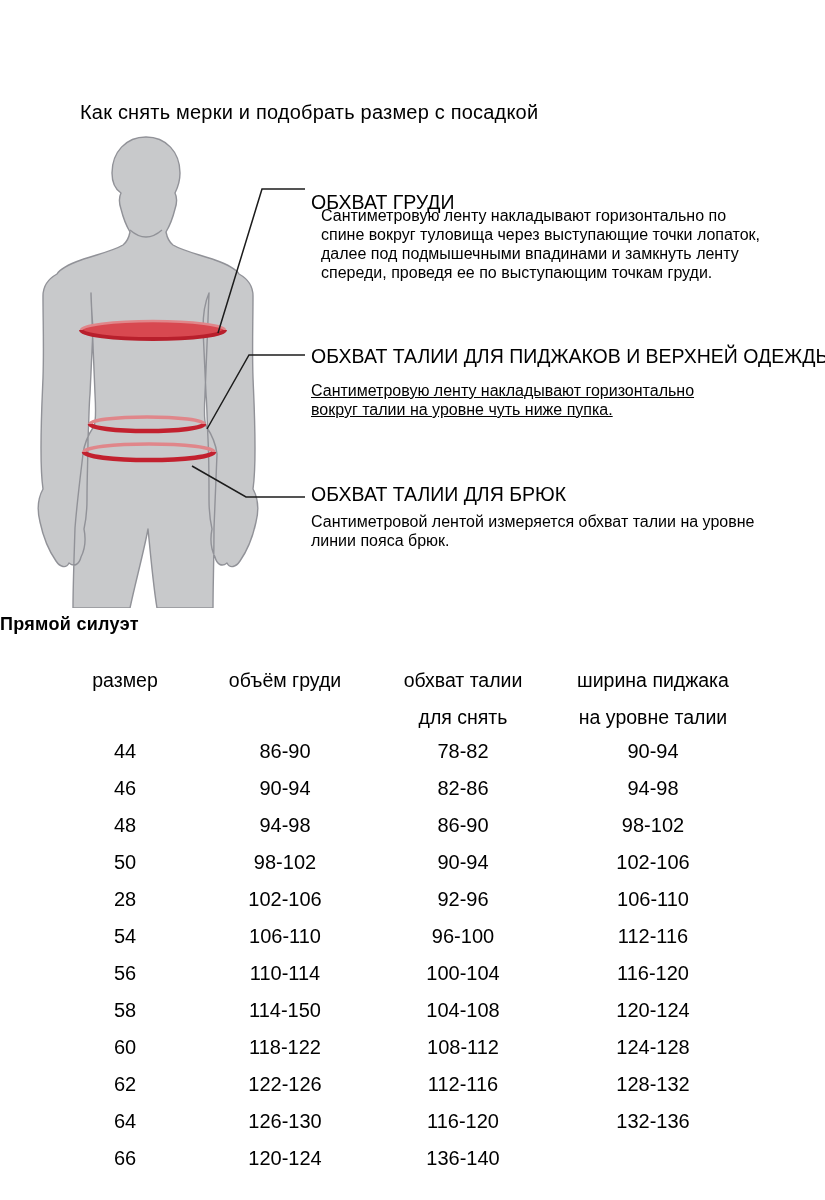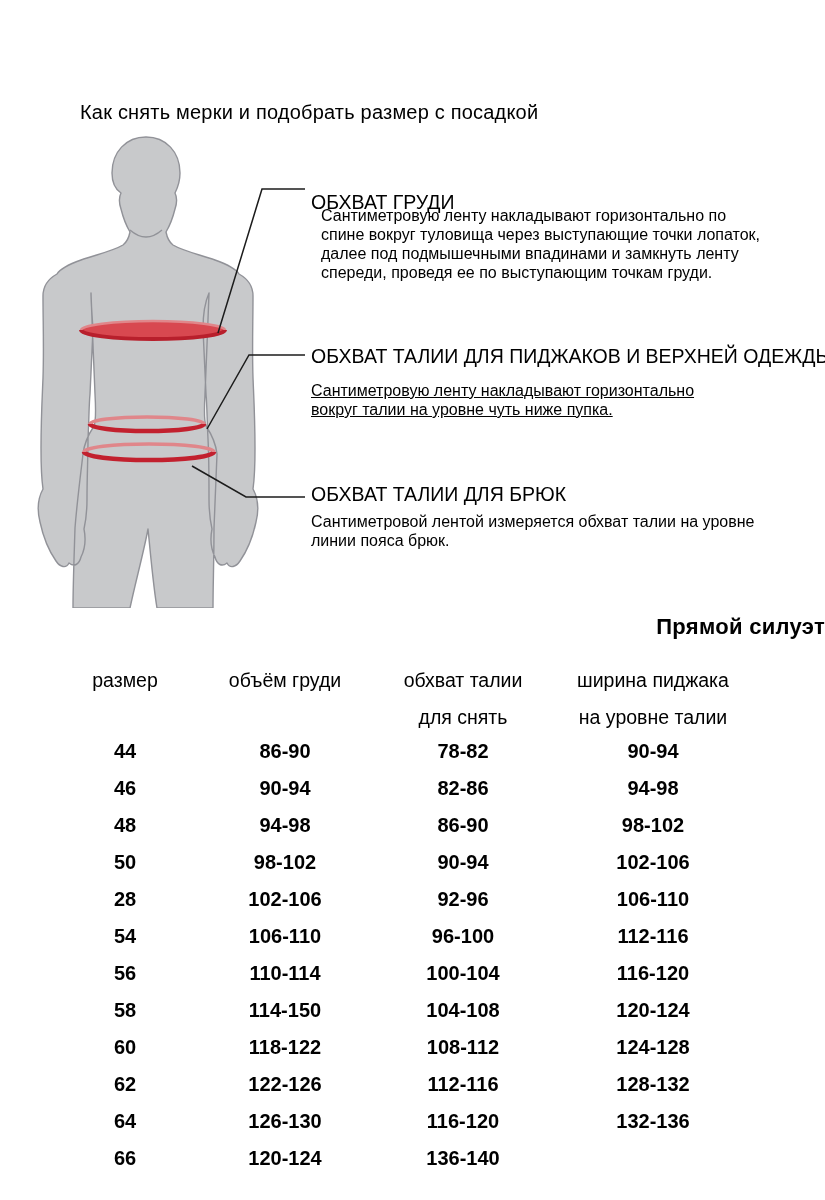--- a/index.html
+++ b/index.html
@@ -16,31 +16,31 @@
   .figure-wrap{left:25px;top:132px;width:280px;height:476px;}
   .sec-heading{font-size:19.5px;line-height:24px;font-weight:400;white-space:nowrap;}
   .sec-body{font-size:16px;line-height:19px;white-space:pre-line;width:465px;}
   #s1h{left:311px;top:174px;margin-top:16px;}
   #s1b{left:321px;top:206px;}
   #s2h{left:311px;top:344px;}
   #s2b{left:311px;top:381px;text-decoration:underline;}
   #s3h{left:311px;top:482px;}
   #s3b{left:311px;top:512px;}
   .table-title{
-    left:0;top:614px;width:825px;text-align:right;
-    font-size:22px;font-weight:700;letter-spacing:0.3px;
+    left:0;top:614px;width:825px;text-align:left;
+    font-size:18px;font-weight:700;letter-spacing:0.3px;
   }
   .size-table{left:55px;top:661px;width:700px;}
   .trow{
     display:grid;grid-template-columns:140px 180px 176px 204px;
     height:37px;align-items:center;
   }
   .tcell{text-align:center;font-size:20px;line-height:22px;}
   .thead .tcell{font-size:19.5px;}
-  .tbody{margin-top:-3px;font-weight:bold;}
+  .tbody{margin-top:-3px;}
 </style>
 </head>
 <body>
 
 <h1 class="abs page-title">Как снять мерки и подобрать размер с посадкой</h1>
 
 <div class="abs figure-wrap">
   <svg width="280" height="476" viewBox="0 0 280 476">
 
     <path d="M121,5

